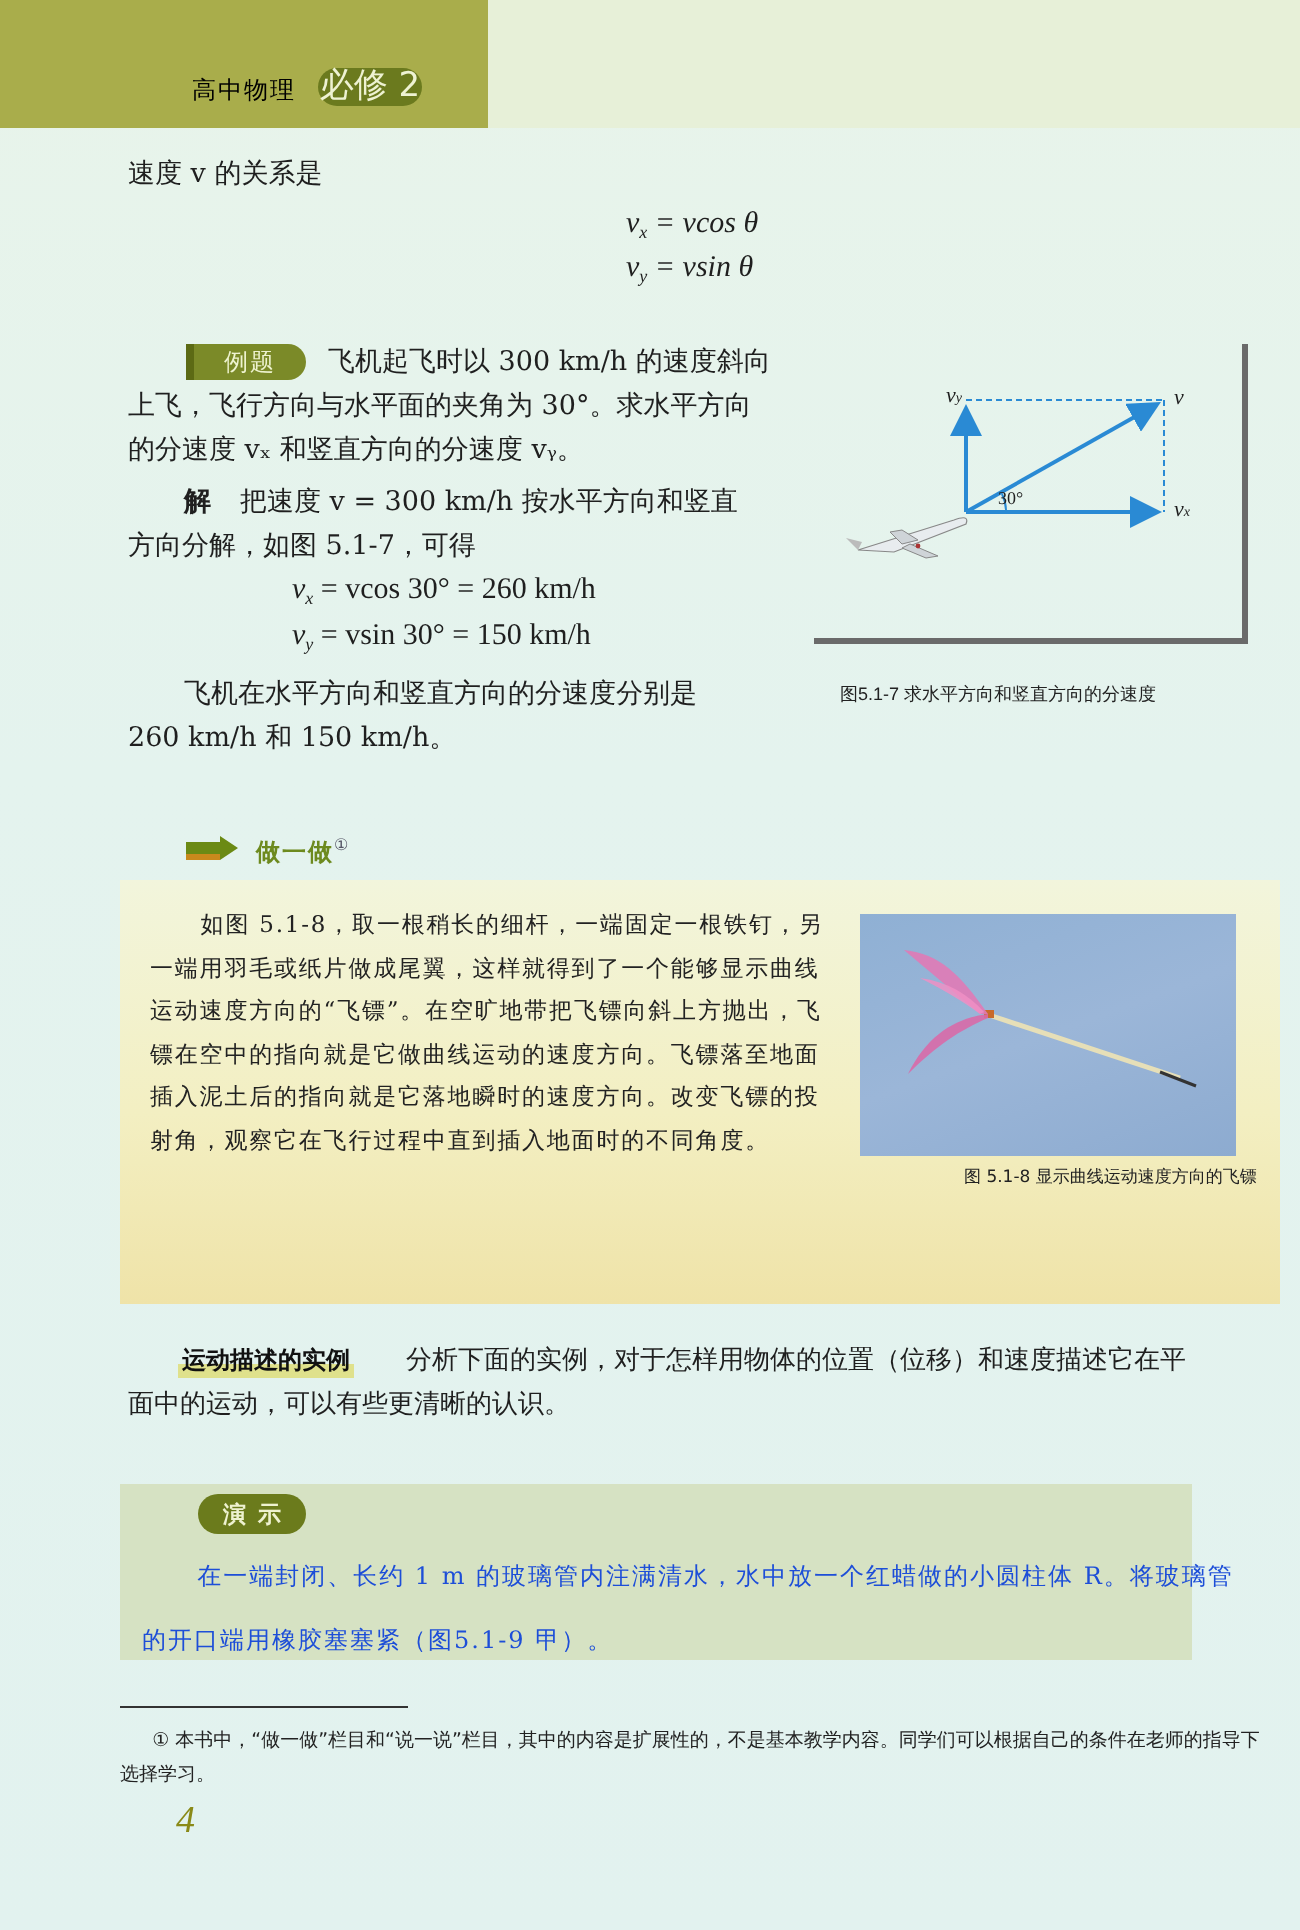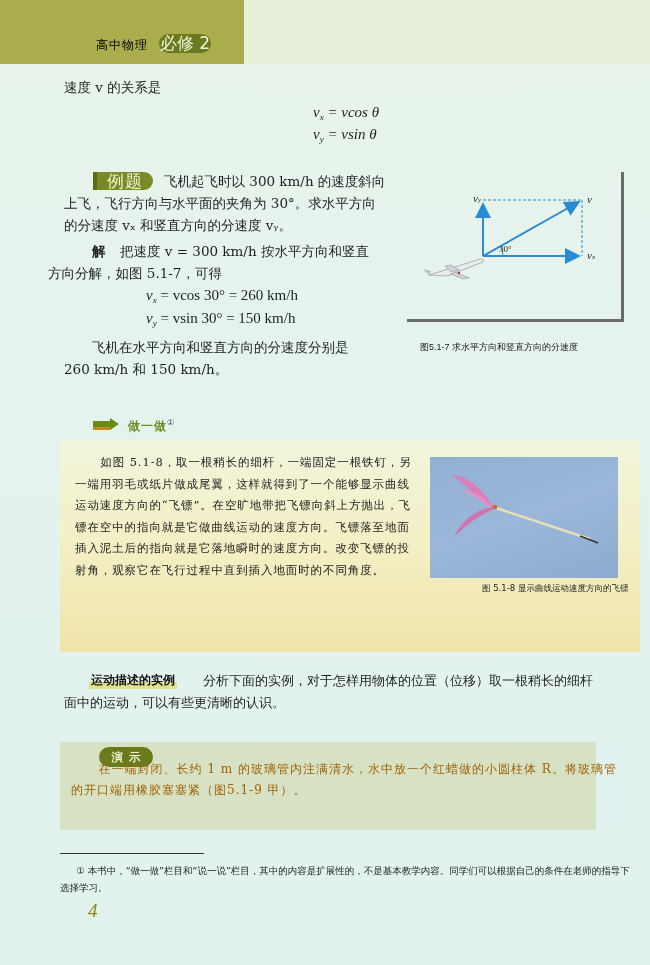--- a/index.html
+++ b/index.html
@@ -31,21 +31,21 @@
   .text { position: absolute; font-size: 13.5px; line-height: 22px; white-space: nowrap; }
   .math { font-family: "Liberation Serif", serif; font-style: normal; }
   .it { font-style: italic; }
   .sub { font-size: 9px; vertical-align: -3px; font-style: italic; }
   .eq { position: absolute; font-family: "Liberation Serif", serif; font-size: 15px; white-space: nowrap; }
 
   .example-tag {
     position: absolute; left: 93px; top: 172px; width: 60px; height: 18px;
     background: #7b8a28; border-radius: 0 10px 10px 0;
     border-left: 4px solid #5c6a14;
-    font-family: "DejaVu Sans", sans-serif; font-size: 17px; color: #eef3cf;
+    font-family: "DejaVu Sans", sans-serif; font-size: 12px; color: #eef3cf;
     text-align: center; line-height: 18px; letter-spacing: 1px;
   }
   .bold { font-weight: bold; }
 
   .fig1 {
     position: absolute; left: 407px; top: 172px; width: 217px; height: 150px;
     border-right: 3px solid #6a6a6a; border-bottom: 3px solid #6a6a6a;
   }
   .fig1-caption {
     position: absolute; left: 13px; top: 122px; font-family: Liberation Sans, sans-serif;
@@ -90,22 +90,22 @@
     background: #d6e2c3;
     padding-left: 44px;
   }
   .demo-tag {
     position: absolute; left: 39px; top: 5px; width: 54px; height: 20px;
     background: #6b7b1c; border-radius: 10px;
     font-family: "DejaVu Sans", sans-serif; font-size: 11.5px; font-weight: bold; color: #eef2d0;
     text-align: center; line-height: 20px; letter-spacing: 6px; padding-left: 6px;
   }
   .demo-text {
-    position: absolute; left: 11px; top: 17px; width: 555px;
-    font-size: 12px; line-height: 21px; color: #a16207; letter-spacing: 1px;
+    position: absolute; left: 11px; top: 30px; width: 555px;
+    font-size: 12px; line-height: 32px; color: #1d4ed8; letter-spacing: 1px;
   }
   .demo-text p { text-indent: 2.3em; }
 
   .footnote-rule { position: absolute; left: 60px; top: 853px; width: 144px; height: 1px; background: #333; }
   .footnote {
     position: absolute; left: 60px; top: 862px; width: 570px;
     font-family: "DejaVu Sans", sans-serif; font-size: 9.5px; line-height: 17px; color: #222;
   }
   .footnote p { text-indent: 1.7em; }
   .page-number {
@@ -132,21 +132,21 @@
   <span class="it">= vsin θ</span>
 </div>
 
 <div class="example-tag">例题</div>
 <div class="text" style="left:164px;top:170px;">飞机起飞时以 300 km/h 的速度斜向</div>
 <div class="text" style="left:64px;top:192px;">上飞，飞行方向与水平面的夹角为 30°。求水平方向</div>
 <div class="text" style="left:64px;top:214px;">的分速度 vₓ 和竖直方向的分速度 vᵧ。</div>
 
 <div class="text bold" style="left:92px;top:240px;">解</div>
 <div class="text" style="left:120px;top:240px;text-align:right;">把速度 v = 300 km/h 按水平方向和竖直</div>
-<div class="text" style="left:48px;top:262px;text-align:right;">方向分解，如图 5.1-7，可得</div>
+<div class="text" style="left:64px;top:262px;text-align:right;">方向分解，如图 5.1-7，可得</div>
 
 <div class="eq" style="left:146px;top:287px;">
   <span class="it">v</span><span class="sub">x</span>
   <span>= vcos 30° = 260 km/h</span>
 </div>
 <div class="eq" style="left:146px;top:310px;">
   <span class="it">v</span><span class="sub">y</span>
   <span>= vsin 30° = 150 km/h</span>
 </div>
 
@@ -206,21 +206,21 @@
       <rect x="62" y="48" width="5" height="4" fill="#c86a2a"></rect>
       <path d="M64,50 C50,30 40,20 22,18 C34,28 48,40 60,50 Z" fill="#e07ab6" opacity="0.9"></path>
       <path d="M64,50 C48,52 34,60 24,80 C38,66 50,58 64,52 Z" fill="#d86aa8" opacity="0.9"></path>
       <path d="M62,49 C54,40 44,34 30,32 C42,38 52,44 60,50 Z" fill="#ee8fc4" opacity="0.85"></path>
     </svg>
   </div>
   <span class="photo-caption">图 5.1-8  显示曲线运动速度方向的飞镖</span>
 </div>
 
 <span class="section-label">运动描述的实例</span>
-<div class="text" style="left:203px;top:670px;font-size:13px;">分析下面的实例，对于怎样用物体的位置（位移）取一根稍长的细杆</div>
+<div class="text" style="left:203px;top:670px;font-size:13px;">分析下面的实例，对于怎样用物体的位置（位移）和速度描述它在平</div>
 <div class="text" style="left:64px;top:692px;font-size:13px;">面中的运动，可以有些更清晰的认识。</div>
 
 <div class="demo-box">
   <span class="demo-tag">演示</span>
   <div class="demo-text">
     <p>在一端封闭、长约 1 m 的玻璃管内注满清水，水中放一个红蜡做的小圆柱体 R。将玻璃管的开口端用橡胶塞塞紧（图5.1-9 甲）。</p>
   </div>
 </div>
 
 <div class="footnote-rule"></div>

